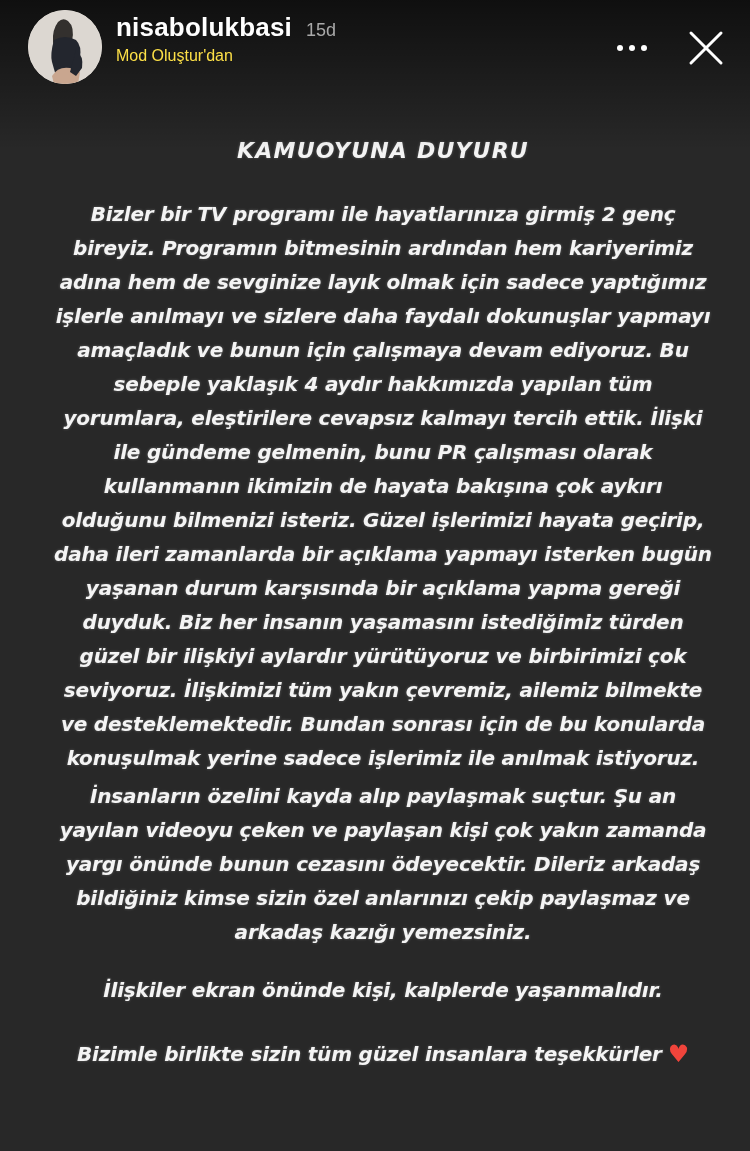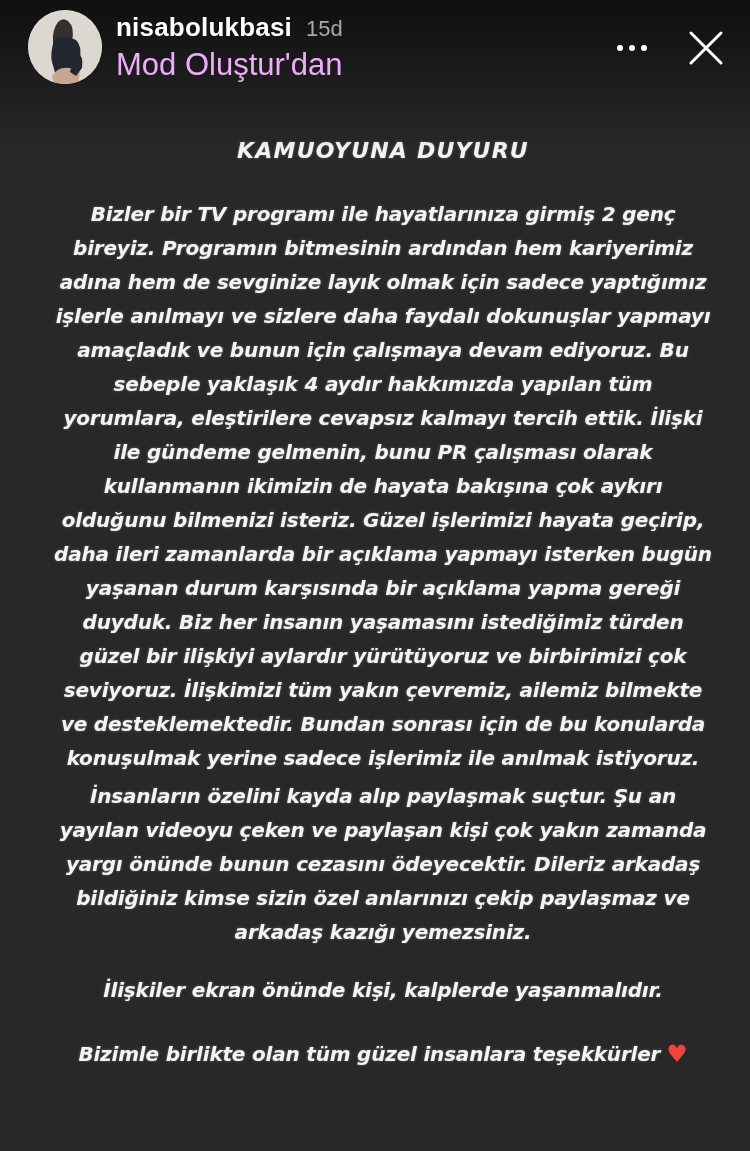--- a/index.html
+++ b/index.html
@@ -48,27 +48,27 @@
   .id-row { display: flex; align-items: baseline; }
   .username {
     color: #ffffff;
     font-size: 26px;
     font-weight: 700;
     letter-spacing: 0.2px;
     cursor: pointer;
   }
   .timestamp {
     color: #a9a9a9;
-    font-size: 22px;
+    font-size: 18px;
     font-weight: 400;
     margin-left: 14px;
   }
   .subtitle {
-    color: #f0abfc;
-    font-size: 31px;
+    color: #fde047;
+    font-size: 16px;
     font-weight: 400;
     margin-top: 3px;
   }
   .actions {
     position: absolute;
     right: 0; top: 0;
     height: 96px;
     display: flex;
     align-items: center;
   }
@@ -193,16 +193,16 @@
 güzel bir ilişkiyi aylardır yürütüyoruz ve birbirimizi çok
 seviyoruz. İlişkimizi tüm yakın çevremiz, ailemiz bilmekte
 ve desteklemektedir. Bundan sonrası için de bu konularda
 konuşulmak yerine sadece işlerimiz ile anılmak istiyoruz.</div>
     <div class="story-text para para-2">İnsanların özelini kayda alıp paylaşmak suçtur. Şu an
 yayılan videoyu çeken ve paylaşan kişi çok yakın zamanda
 yargı önünde bunun cezasını ödeyecektir. Dileriz arkadaş
 bildiğiniz kimse sizin özel anlarınızı çekip paylaşmaz ve
 arkadaş kazığı yemezsiniz.</div>
     <div class="story-text para para-3">İlişkiler ekran önünde kişi, kalplerde yaşanmalıdır.</div>
-    <div class="story-text para para-4"><span>Bizimle birlikte olan tüm güzel insanlara teşekkürler</span><span class="heart">♥</span></div>
+    <div class="story-text para para-4"><span>Bizimle birlikte sizin tüm güzel insanlara teşekkürler</span><span class="heart">♥</span></div>
   </div>
 
 </div>
 
 </body></html>

